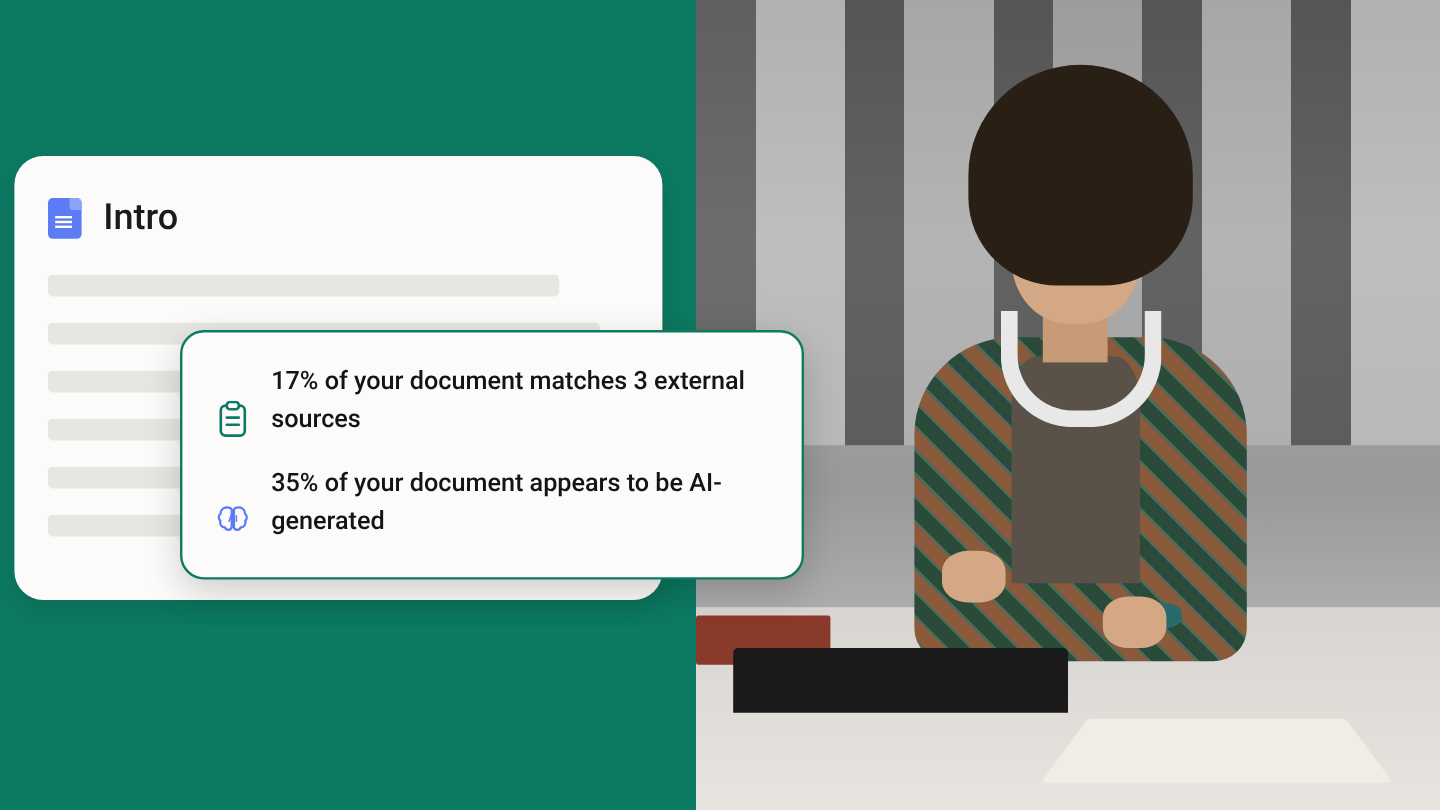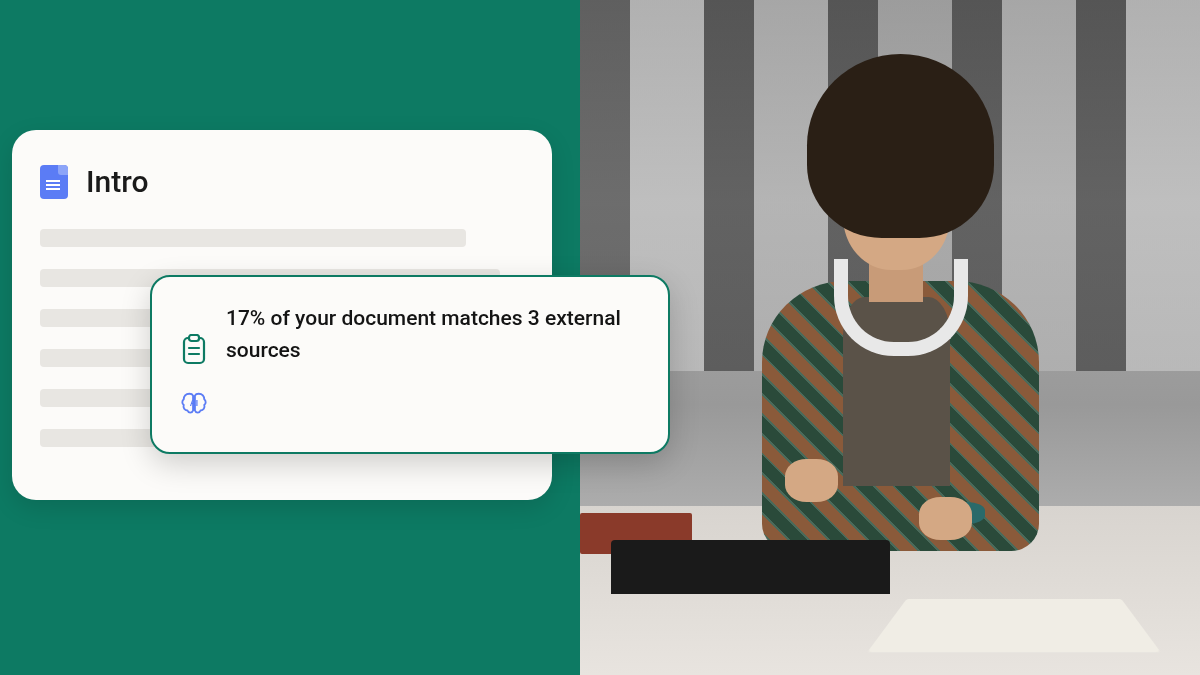--- a/index.html
+++ b/index.html
@@ -258,20 +258,21 @@
       <div class="report-text">17% of your document matches 3 external sources</div>
     </div>
     <div class="report-item">
       <span class="report-icon">
         <svg viewBox="0 0 30 30" width="28" height="28">
           <path d="M10 4 C6 4 4 7 4 10 C2 11 2 15 4 16 C3 19 5 22 8 22 C9 25 13 25 14 22 L14 6 C13 4 11 4 10 4 Z
                    M20 4 C24 4 26 7 26 10 C28 11 28 15 26 16 C27 19 25 22 22 22 C21 25 17 25 16 22 L16 6 C17 4 19 4 20 4 Z" fill="none" stroke="#5b7cf5" stroke-width="2" stroke-linejoin="round"></path>
           <text x="15" y="17" text-anchor="middle" font-size="9" font-weight="700" fill="#5b7cf5" font-family="sans-serif">AI</text>
         </svg>
       </span>
+      <div class="report-text">35% of your document appears to be AI-generated</div>
     </div>
   </div>
 
 </div>
 
 <div class="right-panel">
   <div class="photo-scene">
     <div class="window-bg"></div>
     <div class="desk"></div>
     <div class="book"></div>

